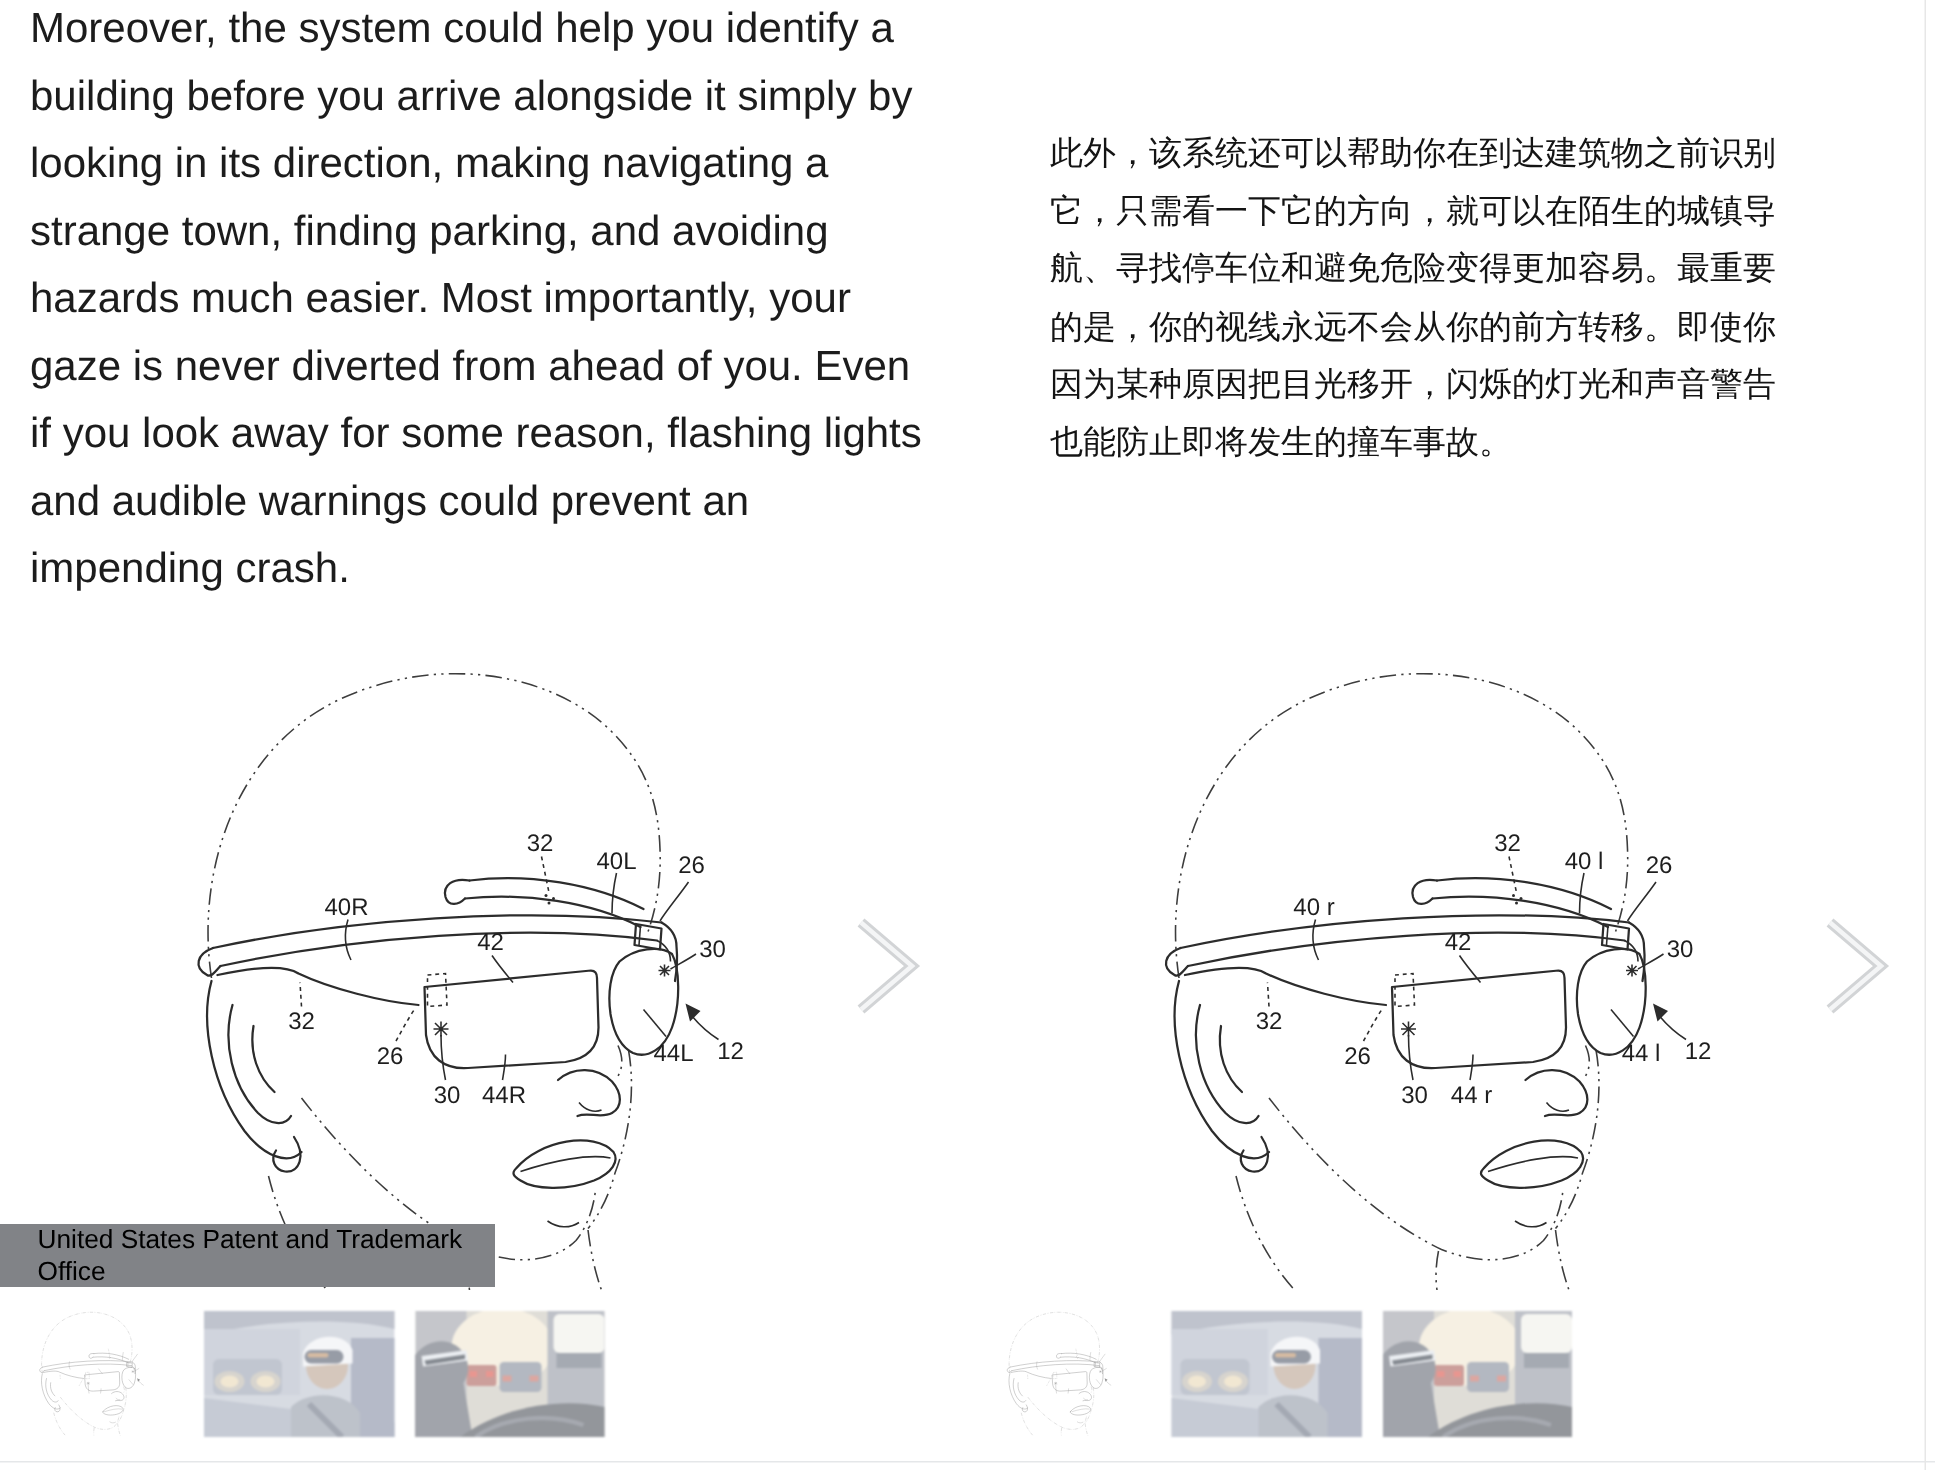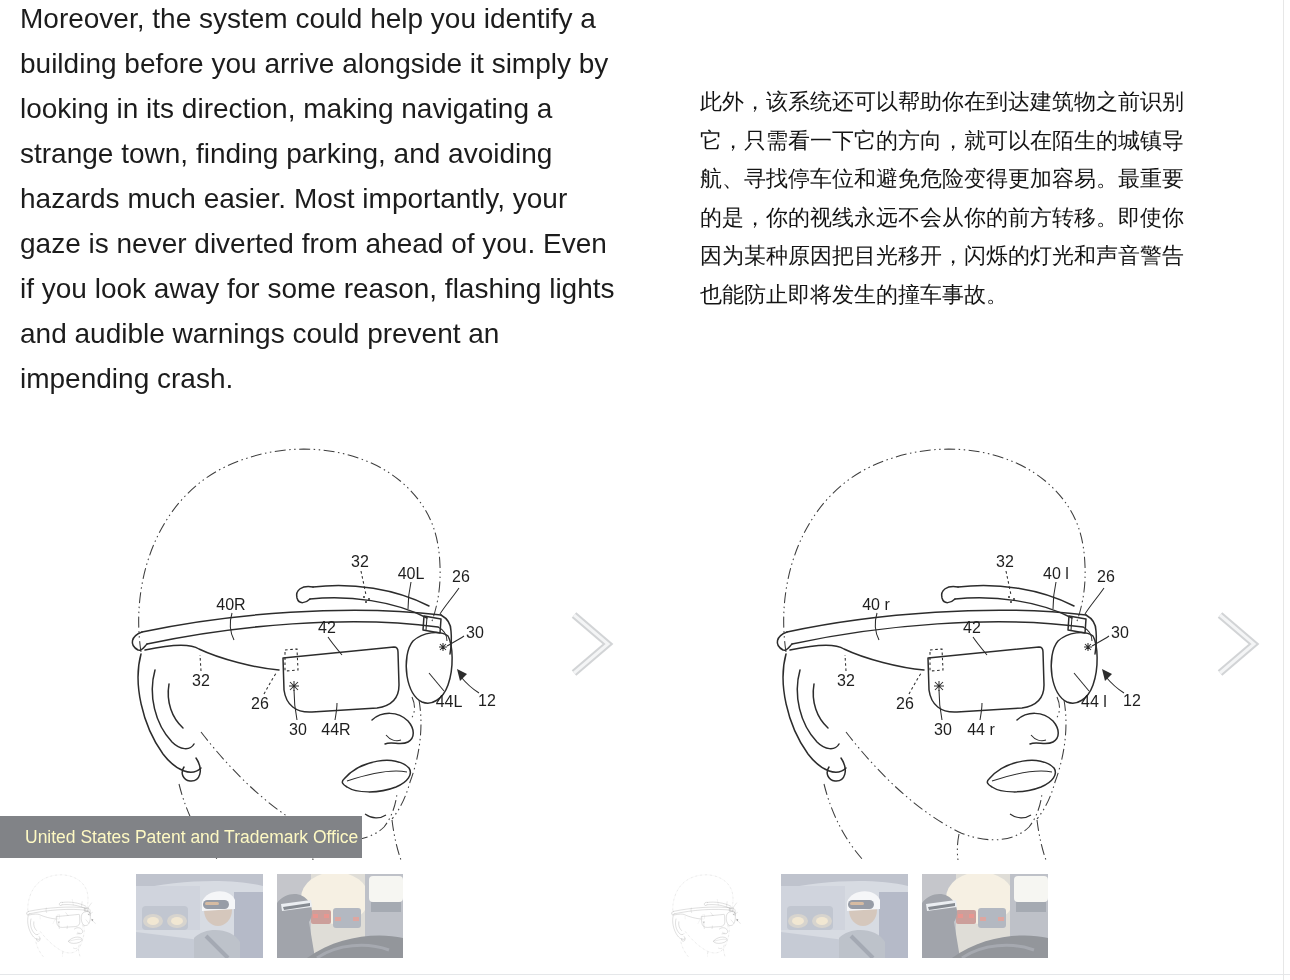--- a/index.html
+++ b/index.html
@@ -14,21 +14,21 @@
   .figsvg{width:540px;height:420px;display:block;}
   
   .ph{fill:none;stroke:#3d3d3d;stroke-width:1.05;stroke-dasharray:11 3.5 1.5 3.5 1.5 3.5;}
   .so{fill:none;stroke:#2c2c2c;stroke-width:1.5;stroke-linejoin:round;stroke-linecap:round;}
   .th{fill:none;stroke:#2c2c2c;stroke-width:1.05;}
   .da{stroke-dasharray:2.6 2.6;}
   .dot{fill:#2c2c2c;stroke:none;}
   .lbl{font-family:"Liberation Sans",sans-serif;font-size:16px;fill:#1e1e1e;text-anchor:middle;}
   .caption{position:absolute;top:816px;height:42px;background:#818387;display:flex;align-items:center;
            padding-left:25px;box-sizing:border-box;font-size:17.5px;}
-  .caption.cap-left{left:0;width:362px;color:#fef9c3;}
+  .caption.cap-left{left:0;width:330px;color:#000000;}
   .caption.cap-right{left:645px;width:401px;color:#f2f3f4;}
   .chev{position:absolute;top:610px;width:46px;height:68px;cursor:pointer;}
   .chev.ch-left{left:568px;}
   .chev.ch-right{left:1214px;}
   .thumb{position:absolute;top:874px;cursor:pointer;}
   .thumb svg{display:block;filter:blur(0.6px);}
   .thumb.sketch{top:873px;opacity:.5;}
   .thumb.sketch svg{filter:none;}
   .hline{position:absolute;left:0;top:974px;width:1290px;height:1px;background:#e5e7e9;}
   .vline{position:absolute;left:1283px;top:0;width:1px;height:980px;background:#e7e7e7;}

